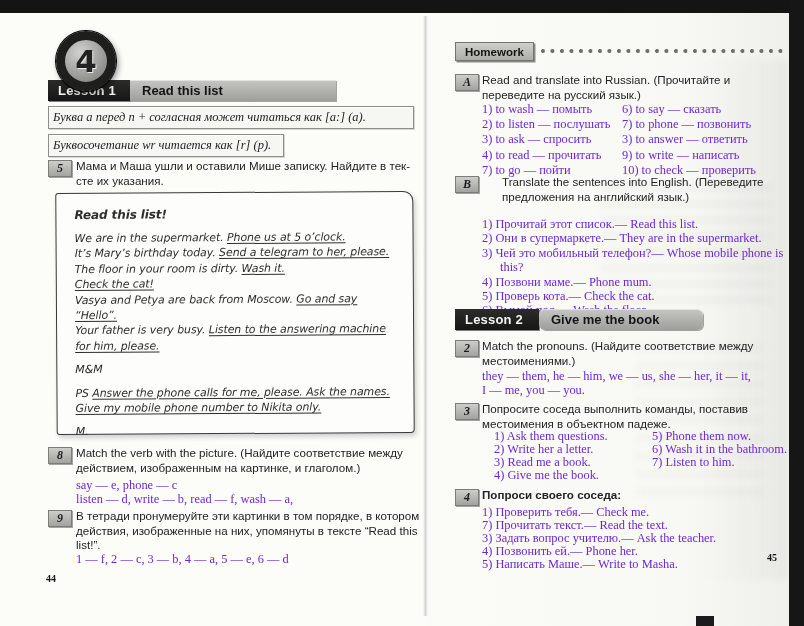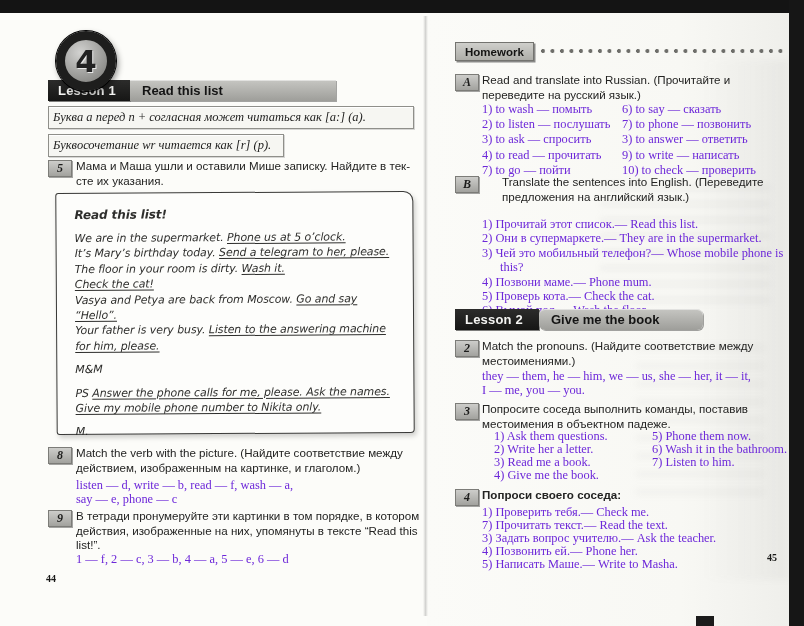--- a/index.html
+++ b/index.html
@@ -113,22 +113,22 @@
         <div class="note-line"><span>Your father is very busy. </span><span class="u">Listen to the answering machine for him, please.</span></div>
         <div class="note-line para"><span>M&amp;M</span></div>
         <div class="note-line para"><span>PS </span><span class="u">Answer the phone calls for me, please. Ask the names. Give my mobile phone number to Nikita only.</span></div>
         <div class="note-line para"><span>M.</span></div>
       </div>
   </div>
 
   <div class="badge" style="left:48px;top:447px;">8</div>
   <div class="instr" style="left:76px;top:446px;width:346px;">Match the verb with the picture. (Найдите соответствие между действием, изображенным на картинке, и глаголом.)</div>
   <div class="serifblk" style="left:76px;top:478px;">
+      <div class="line">say — e, phone — c</div>
       <div class="line">listen — d, write — b, read — f, wash — a,</div>
-      <div class="line">say — e, phone — c</div>
     </div>
 
   <div class="badge" style="left:48px;top:510px;">9</div>
   <div class="instr" style="left:76px;top:509px;width:348px;">В тетради пронумеруйте эти картинки в том порядке, в котором действия, изображенные на них, упомянуты в тексте “Read this list!”.</div>
   <div class="serifblk" style="left:76px;top:552px;">
       <div class="line">1 — f, 2 — c, 3 — b, 4 — a, 5 — e, 6 — d</div>
     </div>
 
   <div class="pagenum" style="left:46px;top:573px;">44</div>
 

